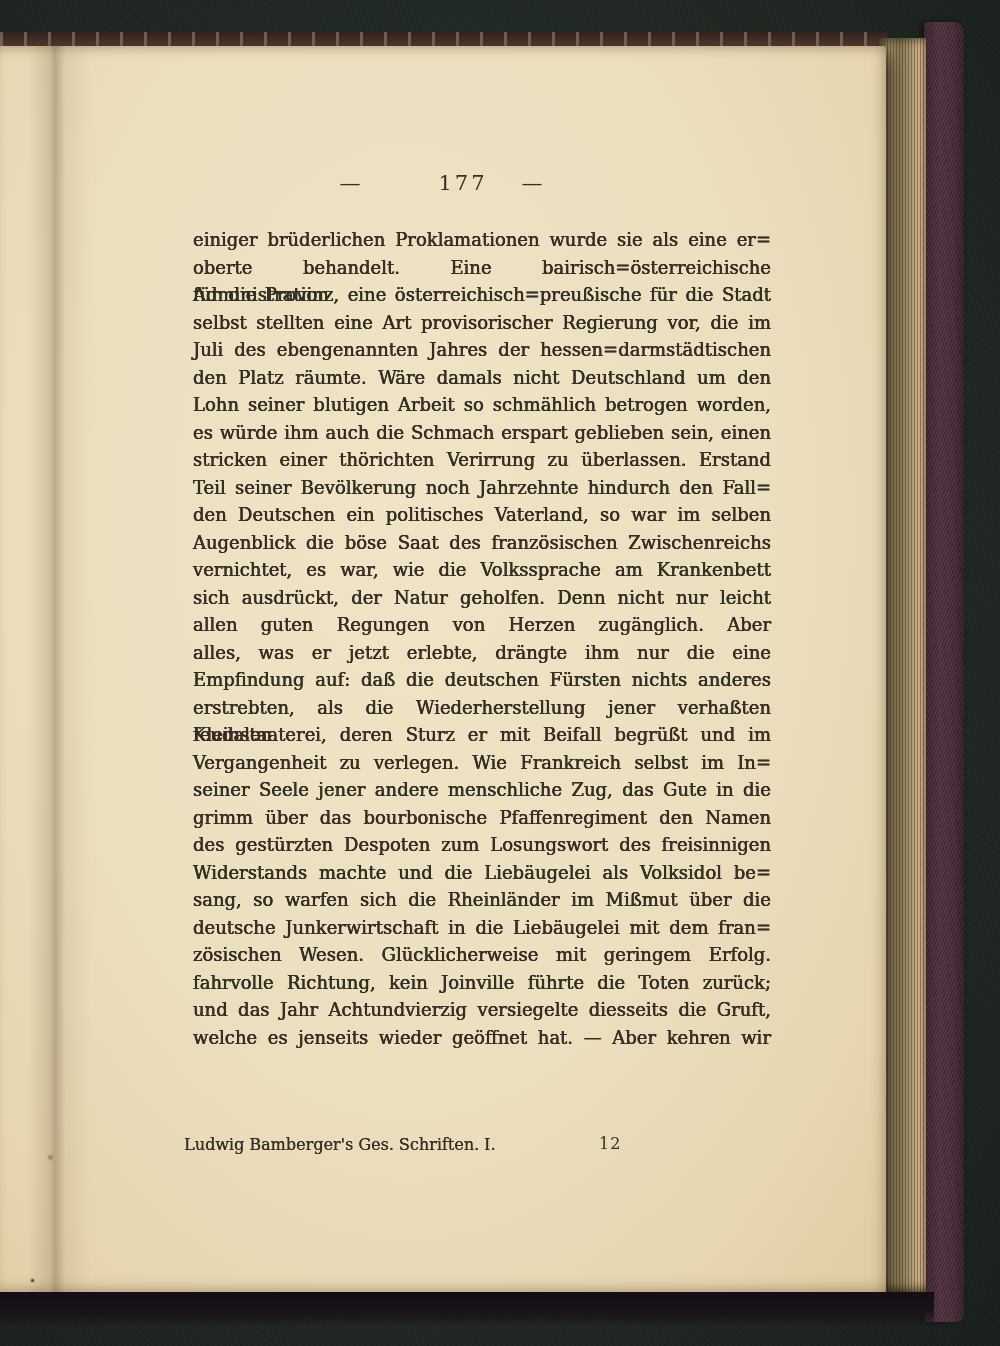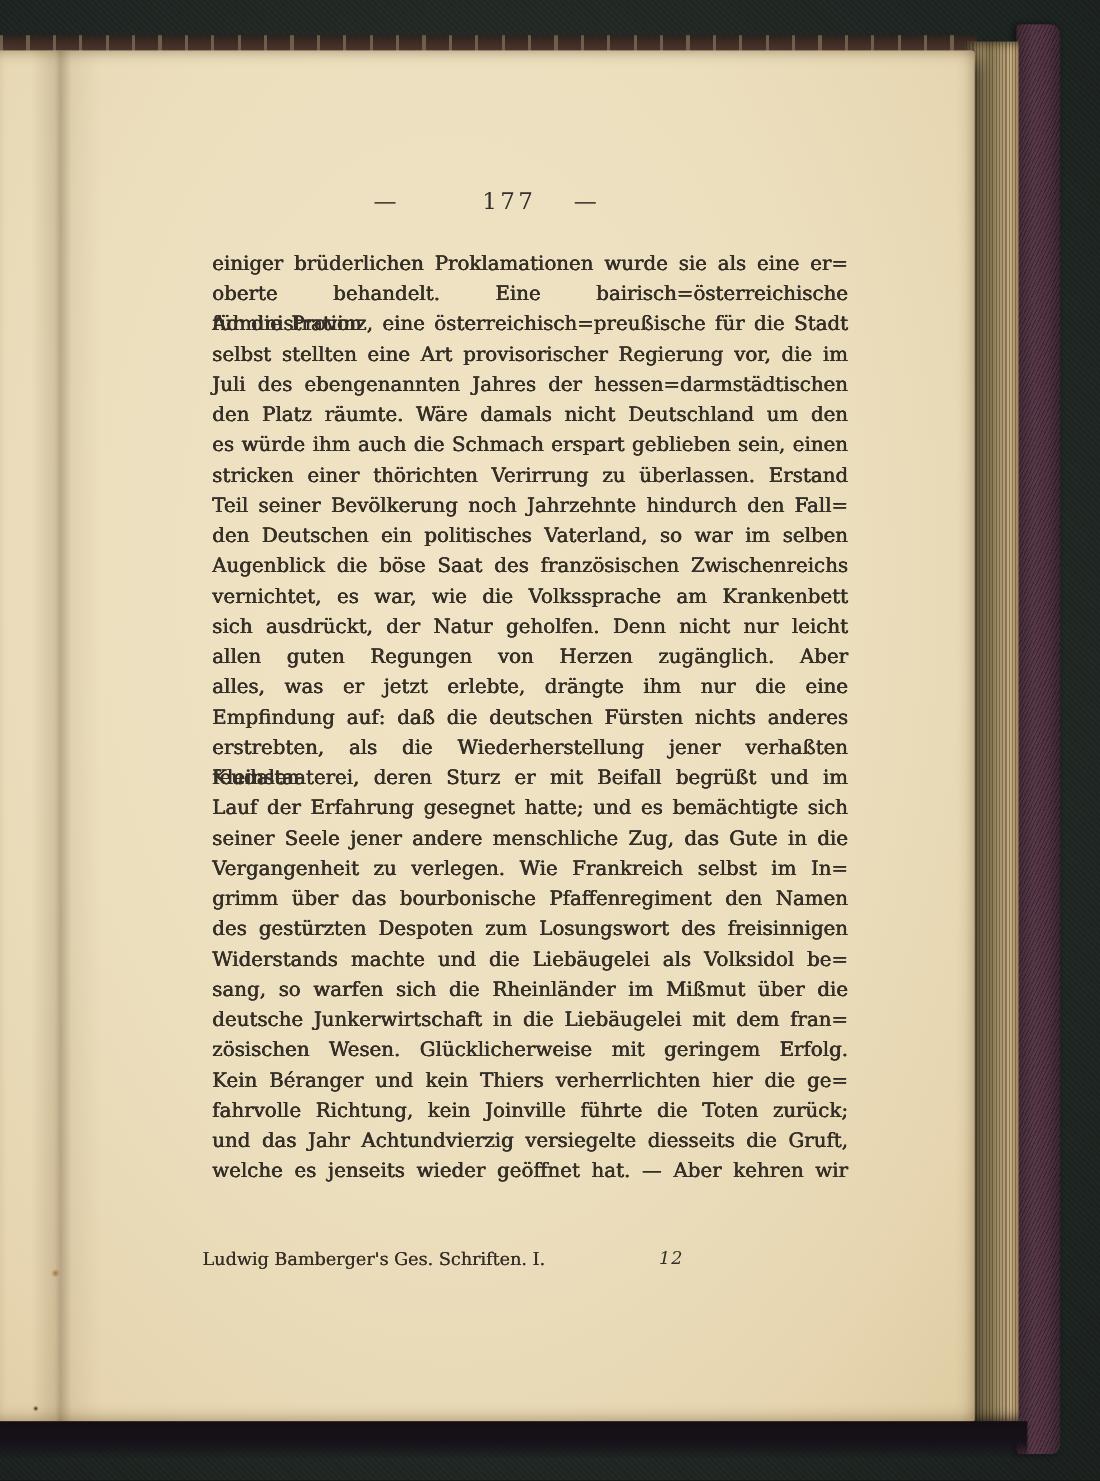--- a/index.html
+++ b/index.html
@@ -86,21 +86,21 @@
   }
 
   
   .page-footer{position:absolute;left:0;top:1086px;width:886px;height:26px;}
   .page-footer .sig{
     position:absolute;left:184px;top:3px;font-size:16px;
     text-shadow:0.25px 0 0 currentColor;
     text-align:center;
   }
   .page-footer .sheet{
-    position:absolute;left:599px;top:2px;font-size:16px;letter-spacing:1px;font-style:italic;
+    position:absolute;left:599px;top:2px;font-size:16px;letter-spacing:1px;
   }
 
   
   .bottom-shadow{
     position:absolute;left:0;top:1292px;width:934px;height:34px;
     background:linear-gradient(180deg,#140e14 0%, #17121a 55%, rgba(20,15,20,0.0) 100%);
   }
 </style>
 </head>
 <body>
@@ -123,42 +123,41 @@
       <span class="dash">—</span>
     </div>
 
     <div class="body-lines">
         <div class="line">einiger brüderlichen Proklamationen wurde sie als eine er=</div>
         <div class="line">oberte behandelt. Eine bairisch=österreichische Administration</div>
         <div class="line">für die Provinz, eine österreichisch=preußische für die Stadt</div>
         <div class="line">selbst stellten eine Art provisorischer Regierung vor, die im</div>
         <div class="line">Juli des ebengenannten Jahres der hessen=darmstädtischen</div>
         <div class="line">den Platz räumte. Wäre damals nicht Deutschland um den</div>
+        <div class="line">Lohn seiner blutigen Arbeit so schmählich betrogen worden,</div>
         <div class="line">es würde ihm auch die Schmach erspart geblieben sein, einen</div>
         <div class="line">stricken einer thörichten Verirrung zu überlassen. Erstand</div>
         <div class="line">Teil seiner Bevölkerung noch Jahrzehnte hindurch den Fall=</div>
         <div class="line">den Deutschen ein politisches Vaterland, so war im selben</div>
         <div class="line">Augenblick die böse Saat des französischen Zwischenreichs</div>
         <div class="line">vernichtet, es war, wie die Volkssprache am Krankenbett</div>
         <div class="line">sich ausdrückt, der Natur geholfen. Denn nicht nur leicht</div>
         <div class="line">allen guten Regungen von Herzen zugänglich. Aber</div>
         <div class="line">alles, was er jetzt erlebte, drängte ihm nur die eine</div>
         <div class="line">Empfindung auf: daß die deutschen Fürsten nichts anderes</div>
         <div class="line">erstrebten, als die Wiederherstellung jener verhaßten feudalen</div>
         <div class="line">Kleinstaaterei, deren Sturz er mit Beifall begrüßt und im</div>
-        <div class="line">Lauf der Erfahrung gesegnet hatte; und es bemächtigte sich</div>
+        <div class="line">Vergangenheit zu verlegen. Wie Frankreich selbst im In=</div>
         <div class="line">seiner Seele jener andere menschliche Zug, das Gute in die</div>
-        <div class="line">Vergangenheit zu verlegen. Wie Frankreich selbst im In=</div>
         <div class="line">grimm über das bourbonische Pfaffenregiment den Namen</div>
         <div class="line">des gestürzten Despoten zum Losungswort des freisinnigen</div>
         <div class="line">Widerstands machte und die Liebäugelei als Volksidol be=</div>
         <div class="line">sang, so warfen sich die Rheinländer im Mißmut über die</div>
         <div class="line">deutsche Junkerwirtschaft in die Liebäugelei mit dem fran=</div>
         <div class="line">zösischen Wesen. Glücklicherweise mit geringem Erfolg.</div>
-        <div class="line">Kein Béranger und kein Thiers verherrlichten hier die ge=</div>
         <div class="line">fahrvolle Richtung, kein Joinville führte die Toten zurück;</div>
         <div class="line">und das Jahr Achtundvierzig versiegelte diesseits die Gruft,</div>
         <div class="line">welche es jenseits wieder geöffnet hat. — Aber kehren wir</div>
       </div>
 
     <div class="page-footer">
       <span class="sig">Ludwig Bamberger's Ges. Schriften. I.</span>
       <span class="sheet">12</span>
     </div>
   </div>

